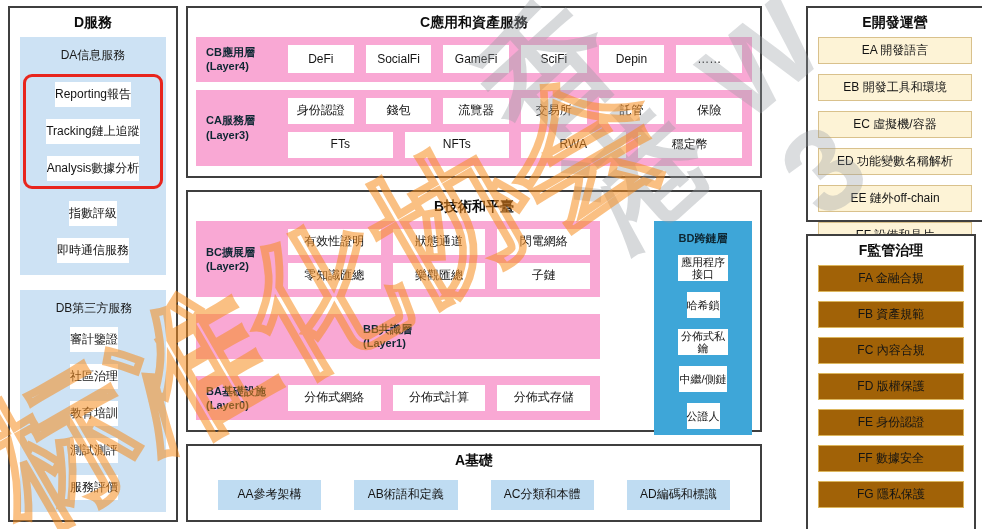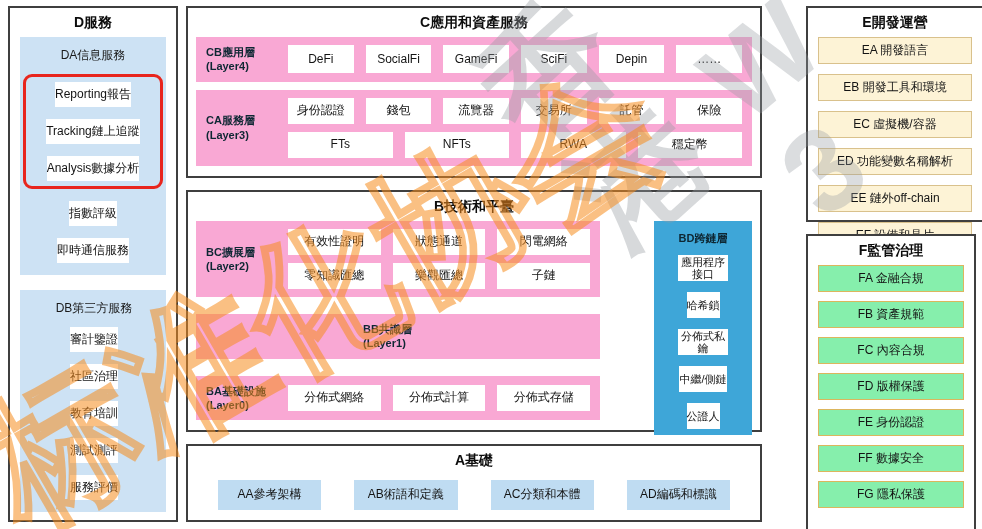--- a/index.html
+++ b/index.html
@@ -43,21 +43,21 @@
 
   .a-row { display:flex; gap:33px; margin:10px 30px; }
   .a-row .cell { flex:1; height:30px; background:#bfdcf2; }
 
   
   .panel-e { left:806px; top:6px; width:178px; height:216px; }
   .panel-f { left:806px; top:234px; width:170px; height:344px; }
   .e-list, .f-list { display:flex; flex-direction:column; margin:3px 10px 8px; }
   .e-list { gap:10px; } .f-list { gap:9px; }
   .e-list .cell { height:25px; background:#fdf3d6; border:1px solid #d9c18c; flex:none; }
-  .f-list .cell { height:25px; background:#86efac; border:1px solid #dcb65d; flex:none; }
+  .f-list .cell { height:25px; background:#a16207; border:1px solid #dcb65d; flex:none; }
 
   
   .wm { position:absolute; pointer-events:none; z-index:30; font-weight:bold; }
   .wm-hk { left:528px; top:-14px; width:1em; font-size:130px; line-height:1.05;
            word-break:break-all; color:rgba(150,155,160,0.38); transform:rotate(-42deg); }
   .wm-w3 { left:745px; top:-18px; width:1em; font-size:118px; line-height:1.05;
            word-break:break-all; color:rgba(150,155,160,0.34); transform:rotate(-40deg); }
   .wm-assoc { left:-52px; top:398px; font-size:150px; white-space:nowrap;
               color:transparent; -webkit-text-stroke:3px rgba(245,140,30,0.55);
               transform:rotate(-30deg); transform-origin:0 0; }

